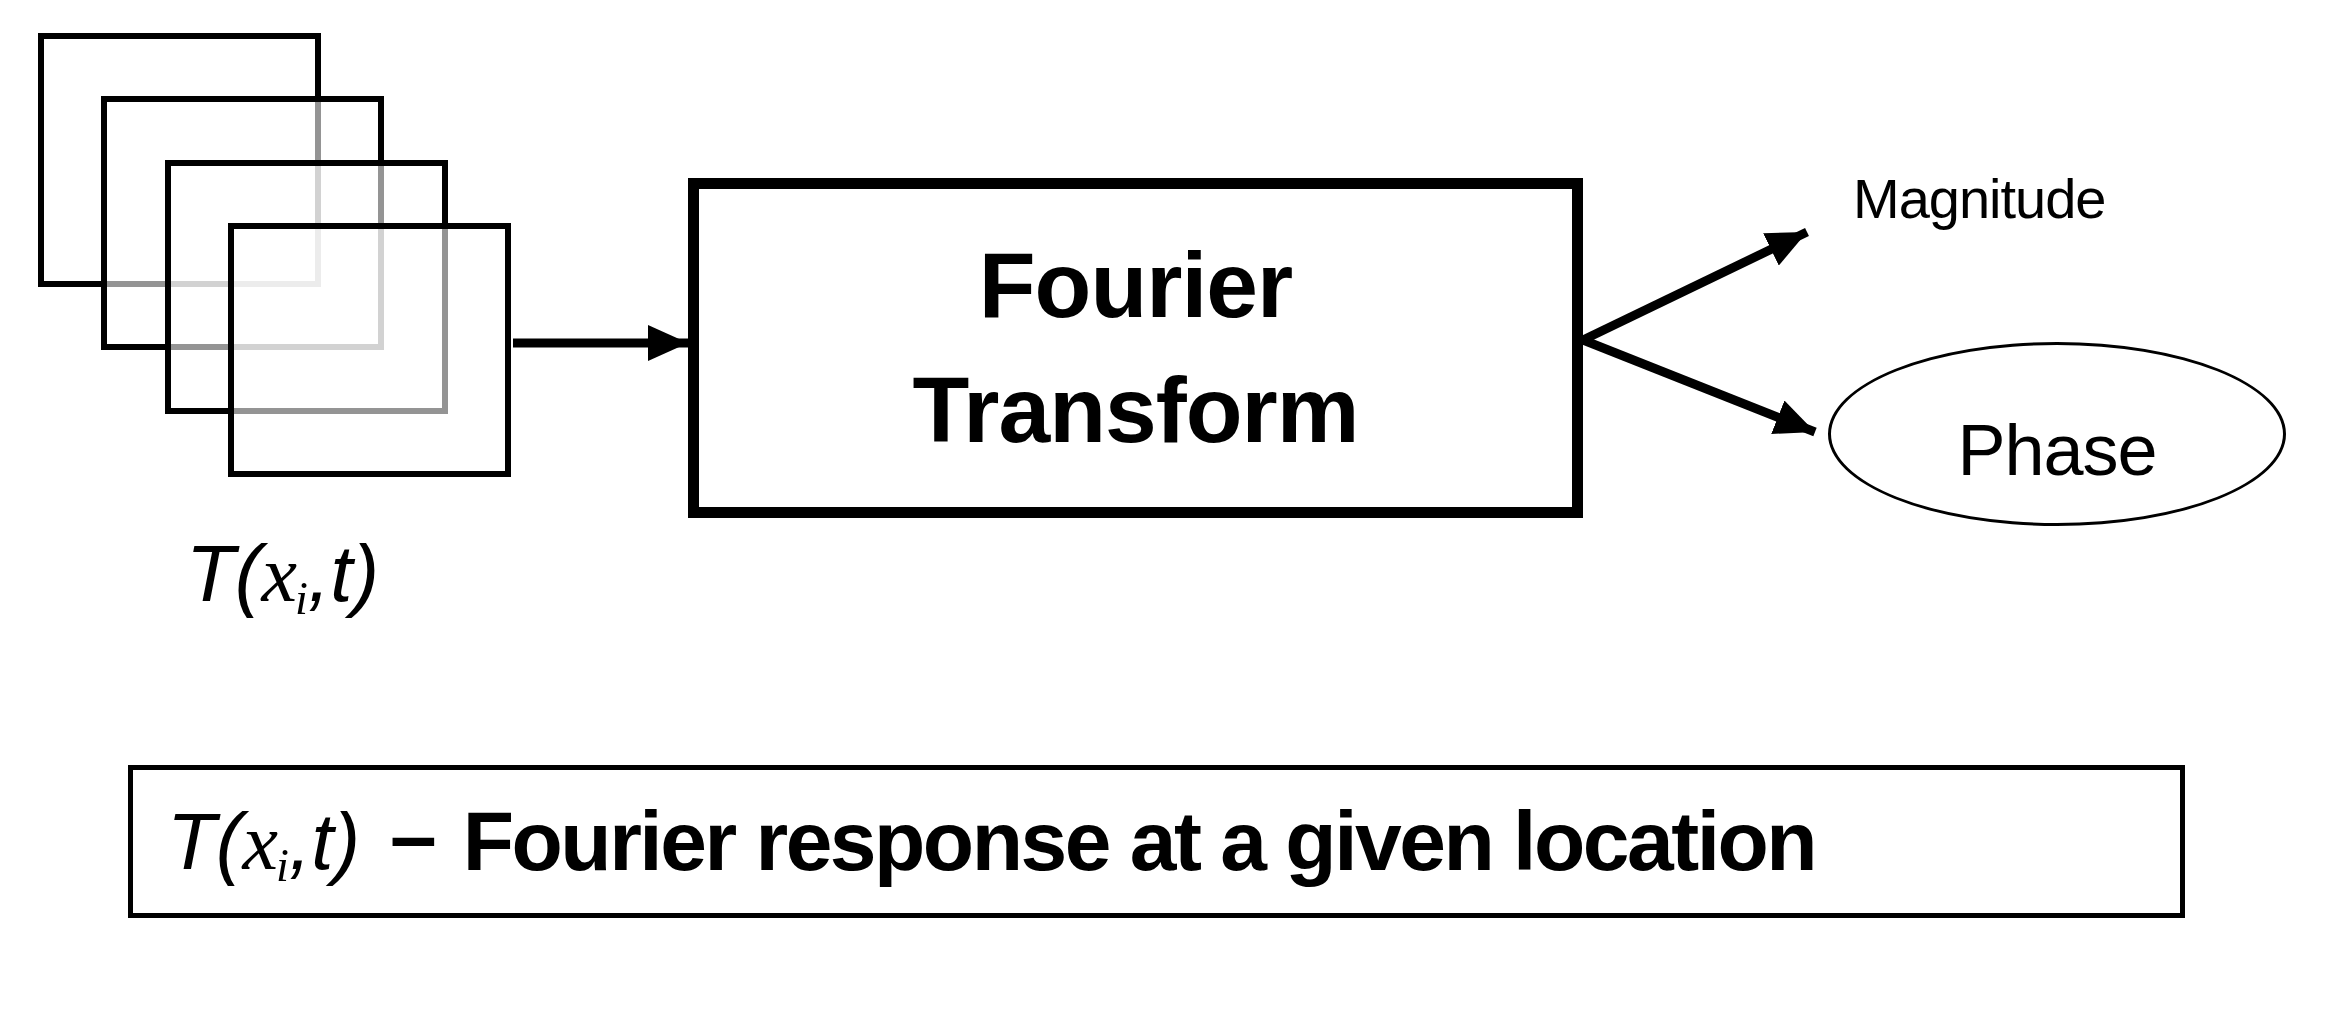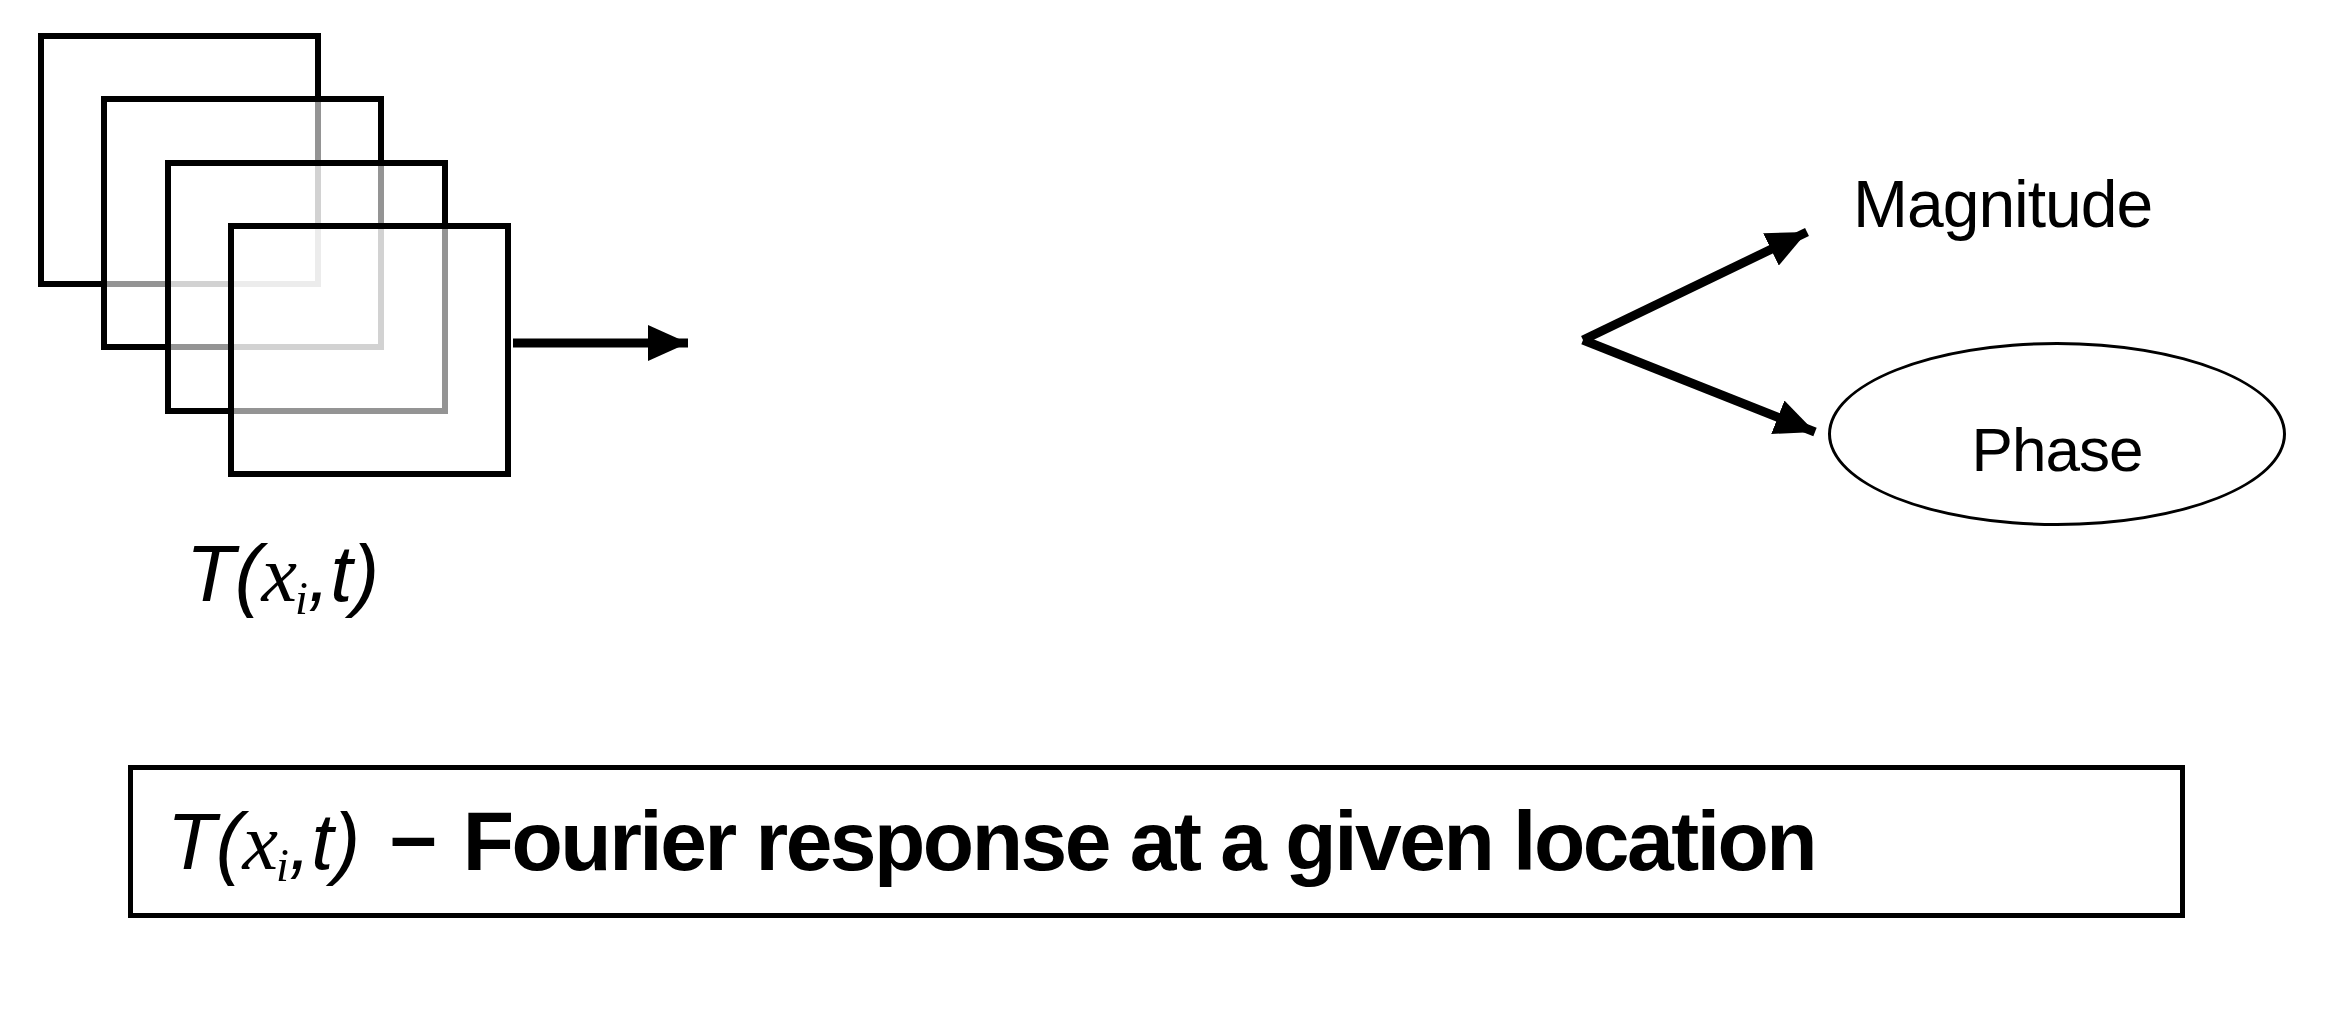--- a/index.html
+++ b/index.html
@@ -72,41 +72,41 @@
     position: absolute;
     left: 0; top: 0;
     width: 2338px; height: 1015px;
     pointer-events: none;
   }
 
   
   #magnitude-label {
     position: absolute;
     left: 1853px; top: 171px;
-    font-size: 66px;
+    font-size: 56px;
     line-height: 1;
     letter-spacing: -1px;
     white-space: nowrap;
   }
 
   
   #phase-ellipse {
     position: absolute;
     left: 1828px; top: 342px;
     width: 458px; height: 184px;
     box-sizing: border-box;
     border: 3px solid #000000;
     border-radius: 50%;
     background: #ffffff;
     display: flex;
     align-items: center;
     justify-content: center;
   }
   #phase-label {
-    font-size: 62px;
+    font-size: 72px;
     line-height: 1;
     letter-spacing: -1px;
     margin-top: 32px;
   }
 
   
   #legend-box {
     position: absolute;
     left: 128px; top: 765px;
     width: 2057px; height: 153px;
@@ -152,20 +152,24 @@
     <defs>
       <marker id="ah" viewBox="0 0 10 9" markerWidth="40" markerHeight="36" refX="10" refY="4.5" orient="auto" markerUnits="userSpaceOnUse">
         <path d="M0,0 L10,4.5 L0,9 Z" fill="#000000"></path>
       </marker>
     </defs>
     <line x1="513" y1="343" x2="688" y2="343" stroke="#000000" stroke-width="9" marker-end="url(#ah)"></line>
     <line x1="1583" y1="340" x2="1807" y2="232" stroke="#000000" stroke-width="9" marker-end="url(#ah)"></line>
     <line x1="1583" y1="340" x2="1815" y2="432" stroke="#000000" stroke-width="9" marker-end="url(#ah)"></line>
   </svg>
 
+  <div id="fourier-box">
+    <div class="box-line">Fourier</div>
+    <div class="box-line">Transform</div>
+  </div>
 
   <div id="magnitude-label">Magnitude</div>
 
   <div id="phase-ellipse">
     <span id="phase-label">Phase</span>
   </div>
 
   <div id="legend-box">
     <span id="legend-formula" class="formula">
       <span>T(</span><span class="math-var">x</span><span class="math-sub">i</span><span>,t)</span>

